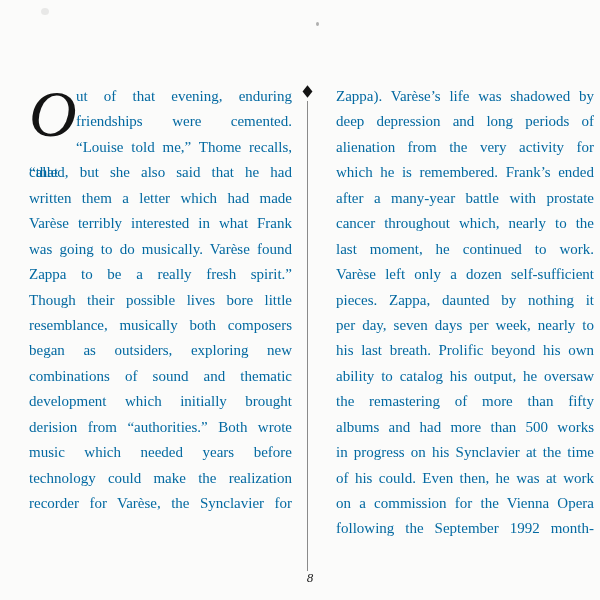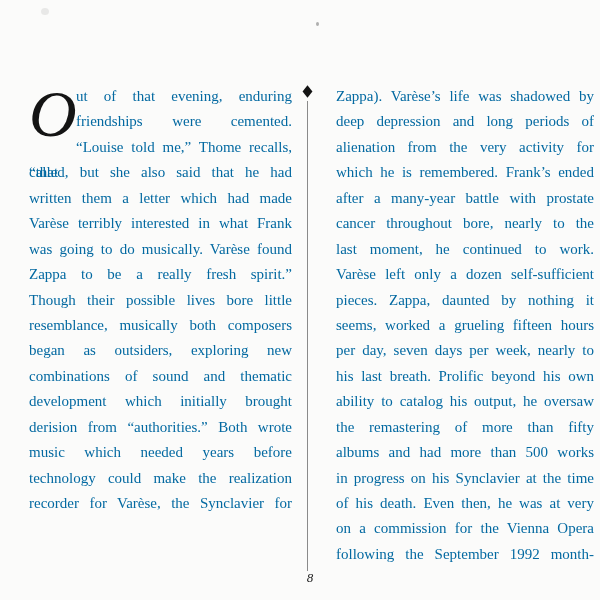--- a/index.html
+++ b/index.html
@@ -121,32 +121,31 @@
       </div>
   </div>
 
   <div class="col col-right">
     <div>
         <div class="line">Zappa). Varèse’s life was shadowed by</div>
         <div class="line">deep depression and long periods of</div>
         <div class="line">alienation from the very activity for</div>
         <div class="line">which he is remembered. Frank’s ended</div>
         <div class="line">after a many-year battle with prostate</div>
-        <div class="line">cancer throughout bore, nearly to the</div>
+        <div class="line">cancer throughout which, nearly to the</div>
         <div class="line">last moment, he continued to work.</div>
         <div class="line">Varèse left only a dozen self-sufficient</div>
         <div class="line">pieces. Zappa, daunted by nothing it</div>
-        <div class="line">seems, worked a grueling fifteen hours</div>
         <div class="line">per day, seven days per week, nearly to</div>
         <div class="line">his last breath. Prolific beyond his own</div>
         <div class="line">ability to catalog his output, he oversaw</div>
         <div class="line">the remastering of more than fifty</div>
         <div class="line">albums and had more than 500 works</div>
         <div class="line">in progress on his Synclavier at the time</div>
-        <div class="line">of his death. Even then, he was at very</div>
+        <div class="line">of his could. Even then, he was at work</div>
         <div class="line">on a commission for the Vienna Opera</div>
         <div class="line">following the September 1992 month-</div>
       </div>
   </div>
 
   <div class="page-num">8</div>
 
 </div>
 
 </body></html>

